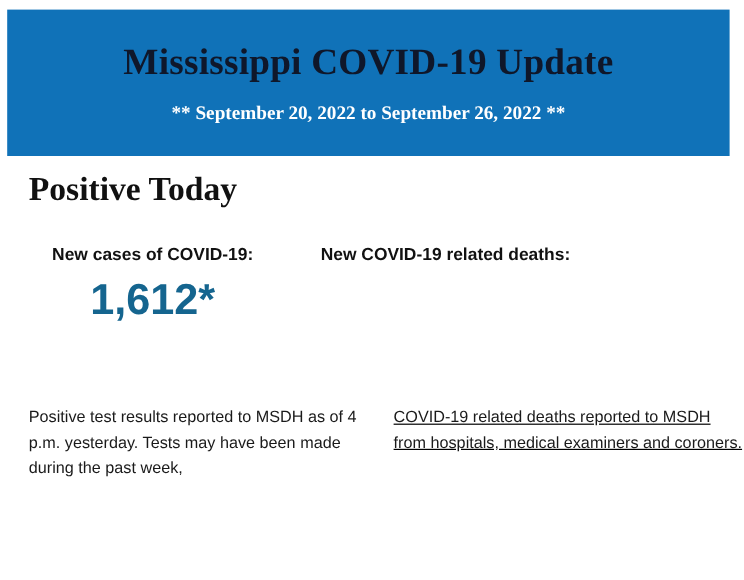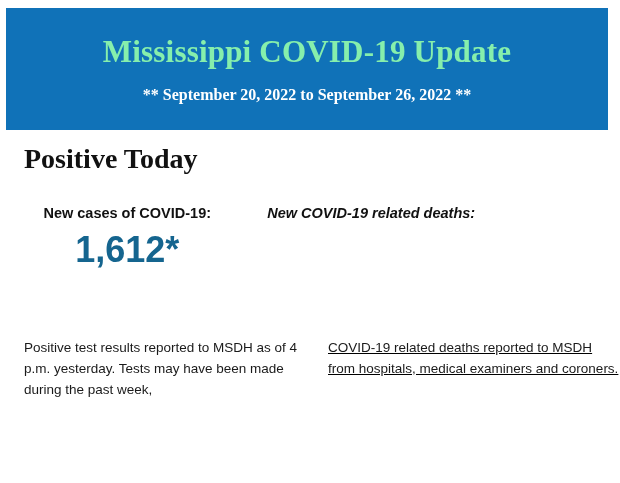--- a/index.html
+++ b/index.html
@@ -26,21 +26,21 @@
     width: 602px;
     height: 122px;
     background: #1072b8;
     box-sizing: border-box;
     display: flex;
     flex-direction: column;
     align-items: center;
     justify-content: center;
   }
   .banner-title {
-    color: #86efac;
+    color: #0f172a;
     font-family: "Liberation Serif", serif;
     font-weight: bold;
     font-size: 31px;
     line-height: 1.15;
     letter-spacing: 0.2px;
     text-align: center;
     margin: 0 0 16px 0;
   }
   .banner-subtitle {
     color: #ffffff;
@@ -73,21 +73,20 @@
   }
   .stat-col.left {
     width: 310px;
     padding-left: 24px;
     padding-right: 18px;
   }
   .stat-col.right {
     width: 310px;
     padding-left: 18px;
     padding-right: 20px;
-    font-style: italic;
   }
   .stat-label {
     font-family: "Liberation Sans", sans-serif;
     font-weight: bold;
     font-size: 14.5px;
     color: #111111;
     text-align: center;
     margin: 0 0 6px 0;
   }
   .stat-value {

